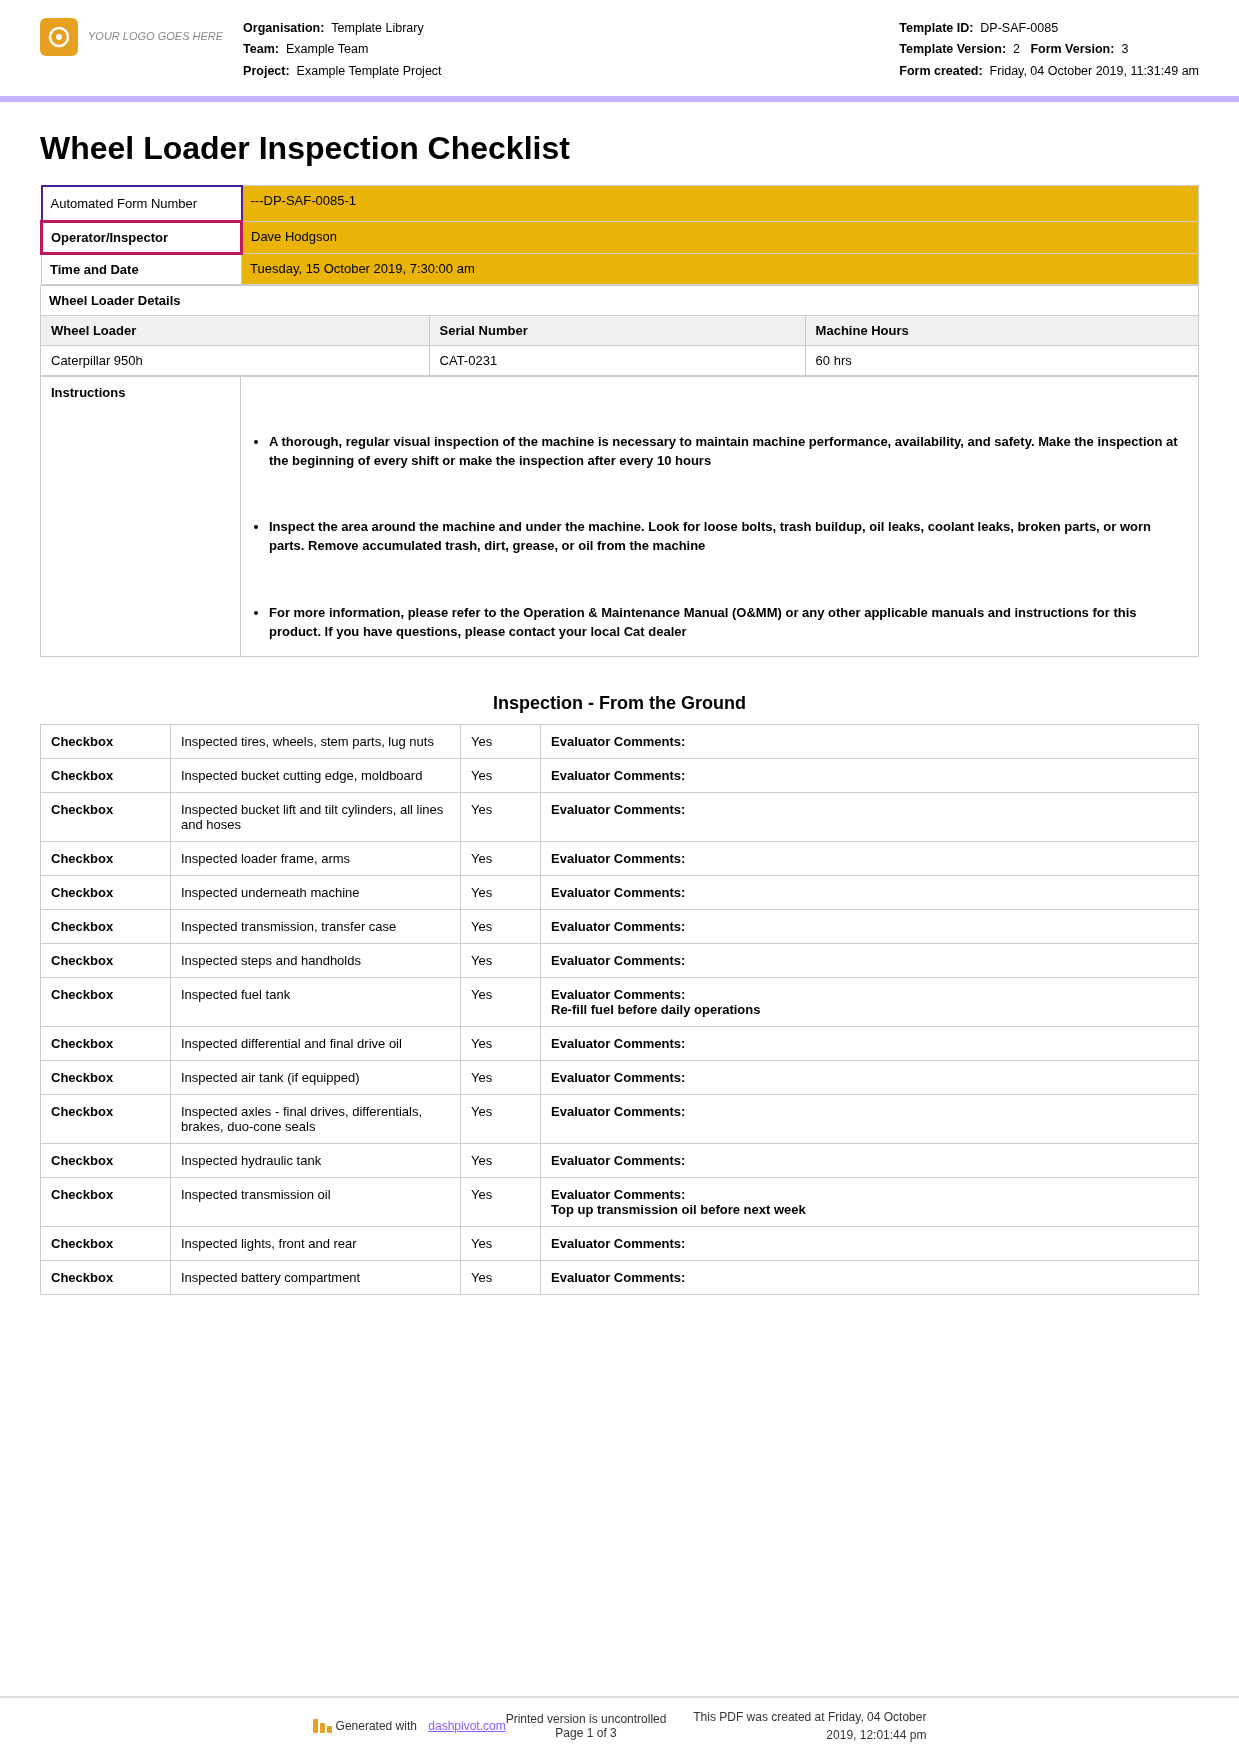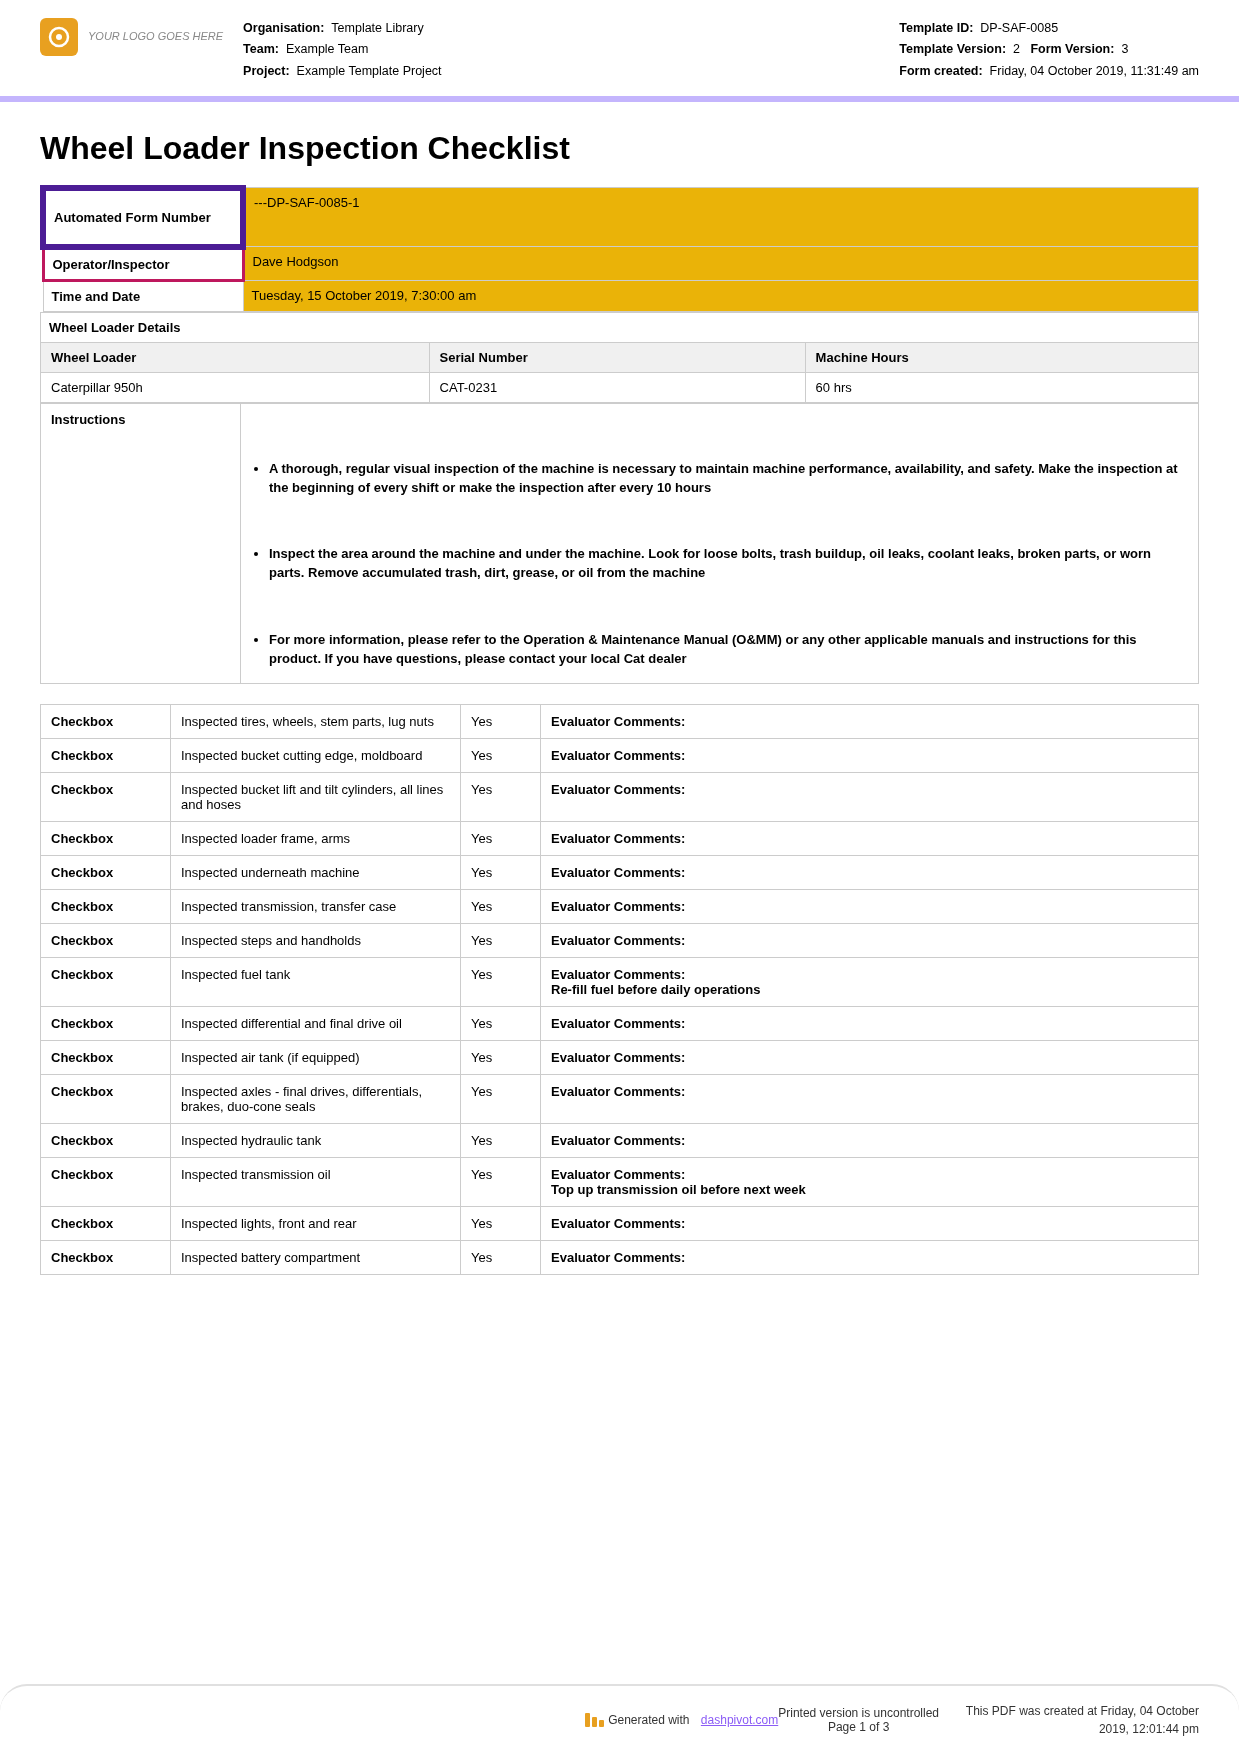--- a/index.html
+++ b/index.html
@@ -185,28 +185,27 @@
     .checklist-table tr td:nth-child(3) {
       width: 80px;
     }
     .checklist-table tr td:nth-child(4) {
       font-weight: bold;
     }
 
     
     .footer {
       border-top: 2px solid #e0e0e0;
-      padding: 16px 40px;
+      padding: 10px 40px;
       display: flex;
       align-items: center;
-      justify-content: flex-end;
+      justify-content: center;
       font-size: 12px;
       color: #333;
       margin-top: auto;
-      border-radius: 27px;
     }
     .footer-left {
       display: flex;
       align-items: center;
       gap: 8px;
     }
     .footer-logo {
       display: flex;
       align-items: center;
       gap: 4px;
@@ -273,21 +272,21 @@
     </div>
   </div>
 
   <div class="content">
 
     <div class="main-title">Wheel Loader Inspection Checklist</div>
 
     <table class="info-table">
       <tbody id="form-fields-body">
           <tr>
-            <td style="font-weight:bold;width:200px;border:6px solid #4c1d95;padding:19px 8px;">Automated Form Number</td>
+            <td style="font-weight:normal;width:200px;border:2px solid #4c1d95;padding:9px 8px;">Automated Form Number</td>
             <td style="border:1px solid #ccc;padding:7px 8px;">---DP-SAF-0085-1</td>
           </tr>
           <tr>
             <td style="font-weight:bold;width:200px;border:3px solid #be185d;padding:7px 8px;">Operator/Inspector</td>
             <td style="border:1px solid #ccc;padding:7px 8px;">Dave Hodgson</td>
           </tr>
           <tr>
             <td style="font-weight:bold;width:200px;border:1px solid #ccc;padding:7px 8px;">Time and Date</td>
             <td style="border:1px solid #ccc;padding:7px 8px;">Tuesday, 15 October 2019, 7:30:00 am</td>
           </tr>
@@ -321,20 +320,21 @@
             <ul class="instructions-list" id="instructions-list">
                 <li><strong>A thorough, regular visual inspection of the machine is necessary to maintain machine performance, availability, and safety. Make the inspection at the beginning of every shift or make the inspection after every 10 hours</strong></li>
                 <li><strong>Inspect the area around the machine and under the machine. Look for loose bolts, trash buildup, oil leaks, coolant leaks, broken parts, or worn parts. Remove accumulated trash, dirt, grease, or oil from the machine</strong></li>
                 <li><strong>For more information, please refer to the Operation &amp; Maintenance Manual (O&amp;MM) or any other applicable manuals and instructions for this product. If you have questions, please contact your local Cat dealer</strong></li>
               </ul>
           </td>
         </tr>
       </tbody>
     </table>
 
+    <div class="section-heading">Inspection - From the Ground</div>
 
     <table class="checklist-table">
       <tbody id="checklist-body">
           <tr>
     <td style="font-weight:bold;width:130px;">Checkbox</td>
     <td style="width:290px;">Inspected tires, wheels, stem parts, lug nuts</td>
     <td style="width:80px;">Yes</td>
     <td>Evaluator Comments:</td>
   </tr>
           <tr>

